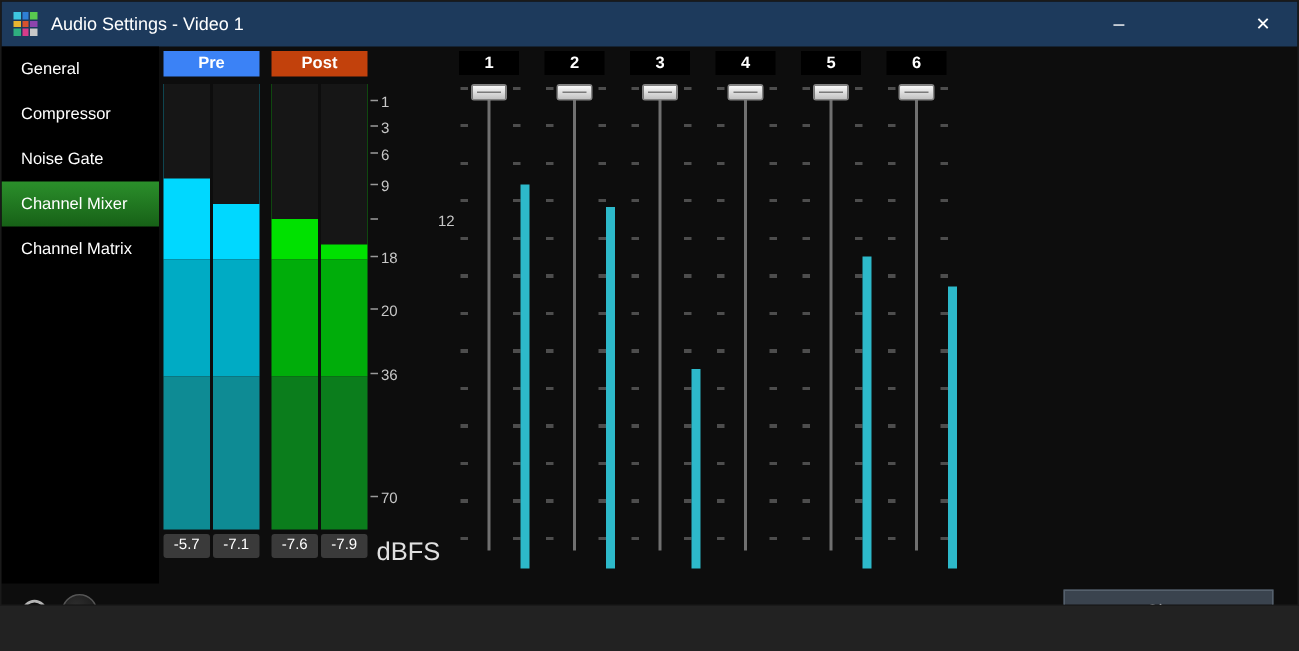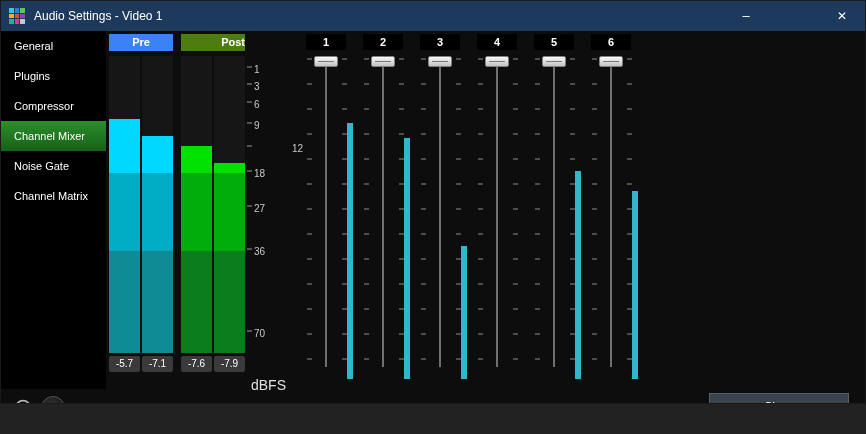--- a/index.html
+++ b/index.html
@@ -27,21 +27,21 @@
   .grp-label{position:absolute;top:33px;width:64px;height:17px;color:#fff;font-size:11px;font-weight:bold;
              text-align:center;line-height:17px;}
   .vbar{position:absolute;top:55px;width:31px;height:297px;background:#161616;}
   .vbar .zone{width:100%;}
   .vbar .zone:nth-child(1){height:39.4%;}
   .vbar .zone:nth-child(2){height:26.3%;}
   .vbar .zone:nth-child(3){height:34.3%;}
   .vbar .unlit{position:absolute;top:0;left:0;width:100%;}
   .valbox{position:absolute;top:355px;width:31px;height:16px;background:#3a3a3a;color:#fff;font-size:10px;
           line-height:16px;text-align:center;border-radius:2px;}
-  .dbfs{position:absolute;top:376px;left:250px;color:#e0e0e0;font-size:14px;}
+  .dbfs{position:absolute;top:357px;left:250px;color:#e0e0e0;font-size:17px;}
 
   
   .scale{position:absolute;left:246px;top:55px;width:34px;height:297px;color:#c8c8c8;font-size:10px;}
   .scale-item{position:absolute;left:0;display:flex;align-items:flex-start;transform:translateY(-50%);}
   .tickline{display:inline-block;width:5px;height:1px;background:#9a9a9a;margin:3px 2px 0 0;}
 
   
   .chan{position:absolute;top:33px;width:58px;height:356px;}
   .chan-num{position:absolute;top:0;left:8px;width:40px;height:16px;background:#000;color:#fff;
             font-weight:bold;font-size:11px;line-height:16px;text-align:center;}
@@ -81,29 +81,28 @@
         <i></i>
         <i></i>
       </span>
     <span class="title-text">Audio Settings - Video 1</span>
     <div class="win-btn btn-min">–</div>
     <div class="win-btn btn-close">✕</div>
   </div>
 
   <div class="sidebar">
     <div class="side-item">General</div>
-    <div class="side-item">Plugins</div>
     <div class="side-item">Compressor</div>
+    <div class="side-item">Noise Gate</div>
     <div class="side-item selected">Channel Mixer</div>
-    <div class="side-item">Noise Gate</div>
     <div class="side-item">Channel Matrix</div>
   </div>
 
   <div class="grp-label" style="left: 108px; background: #3b82f6;">Pre</div>
-  <div class="grp-label" style="left: 180px; background: #4d7c0f; text-align: right;">Post</div>
+  <div class="grp-label" style="left: 180px; background: #c2410c;">Post</div>
 
   <div class="vbar" style="left:108px">
     <div class="zone" style="background: rgb(0, 216, 255);"></div>
       <div class="zone" style="background: rgb(0, 171, 196);"></div>
       <div class="zone" style="background: rgb(14, 139, 148);"></div>
     <div class="unlit" style="height: 21.2%; background: rgb(22, 22, 22);"></div>
   </div>
   <div class="vbar" style="left:141px">
     <div class="zone" style="background: rgb(0, 216, 255);"></div>
       <div class="zone" style="background: rgb(0, 171, 196);"></div>
@@ -149,21 +148,21 @@
     <div class="scale-item" style="top: 31%; gap: 38px;">
         <span class="tickline"></span>
         <span>12</span>
       </div>
     <div class="scale-item" style="top: 39.4%;">
         <span class="tickline"></span>
         <span>18</span>
       </div>
     <div class="scale-item" style="top: 51.2%;">
         <span class="tickline"></span>
-        <span>27</span>
+        <span>20</span>
       </div>
     <div class="scale-item" style="top: 65.7%;">
         <span class="tickline"></span>
         <span>36</span>
       </div>
     <div class="scale-item" style="top: 93.3%;">
         <span class="tickline"></span>
         <span>70</span>
       </div>
   </div>

